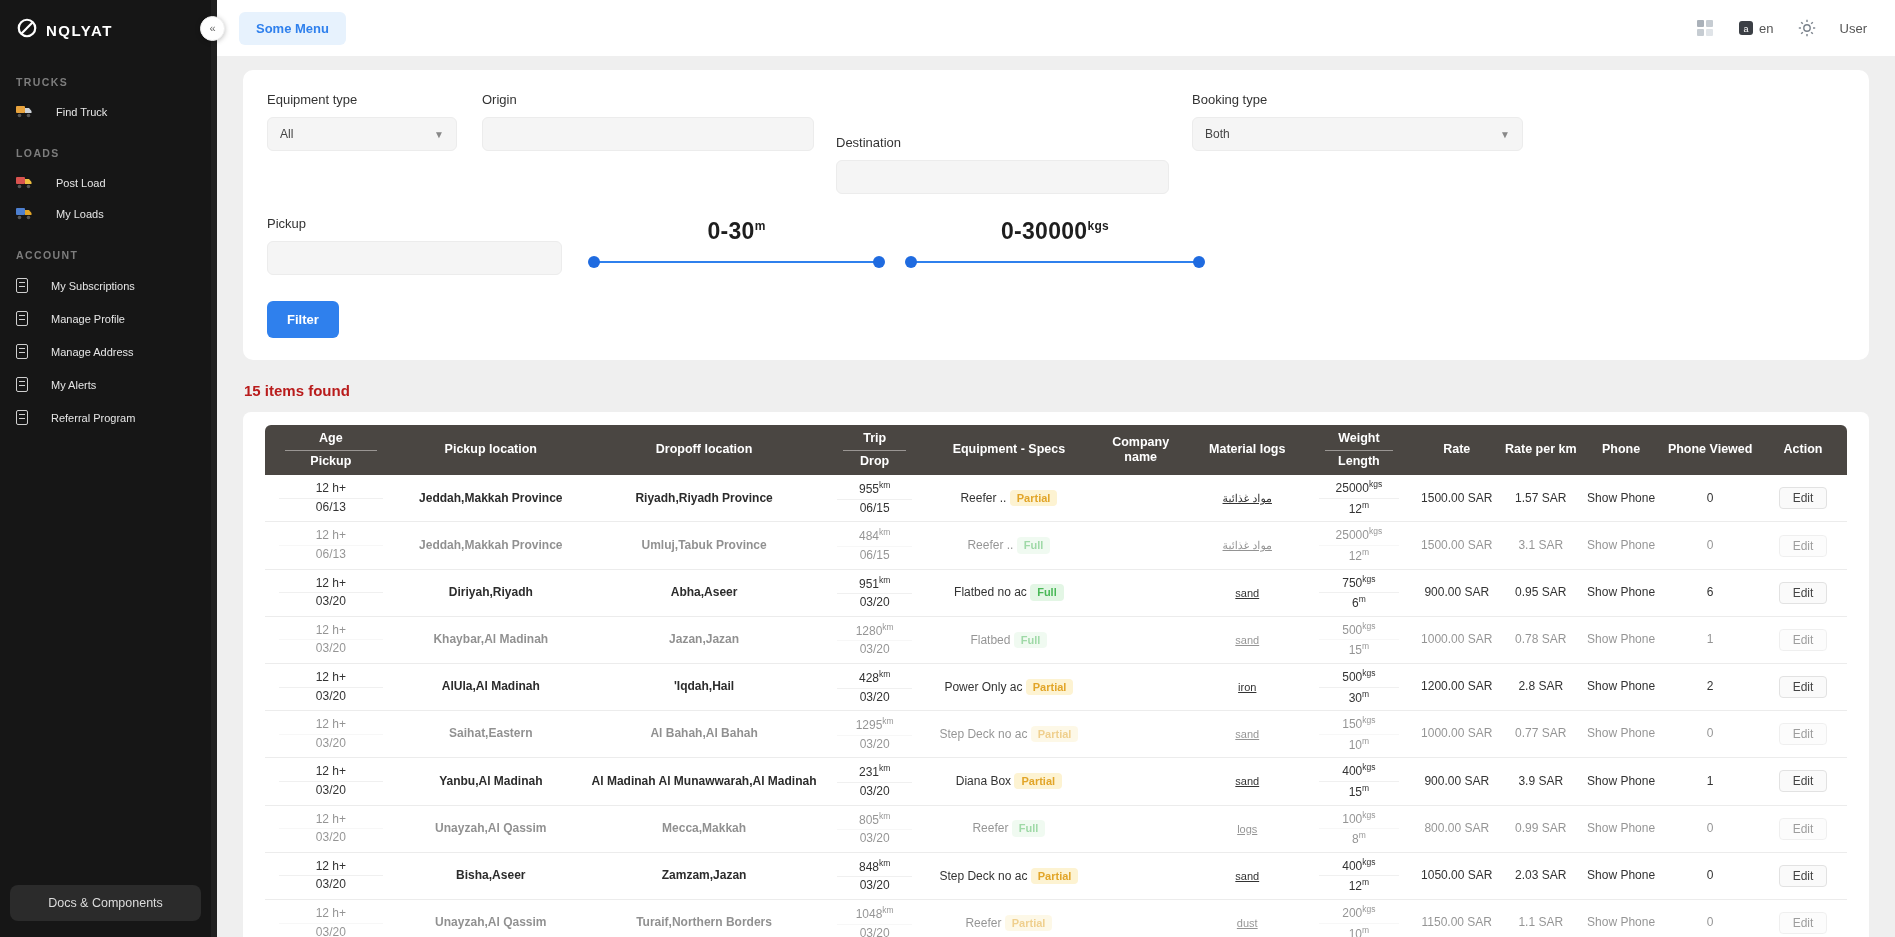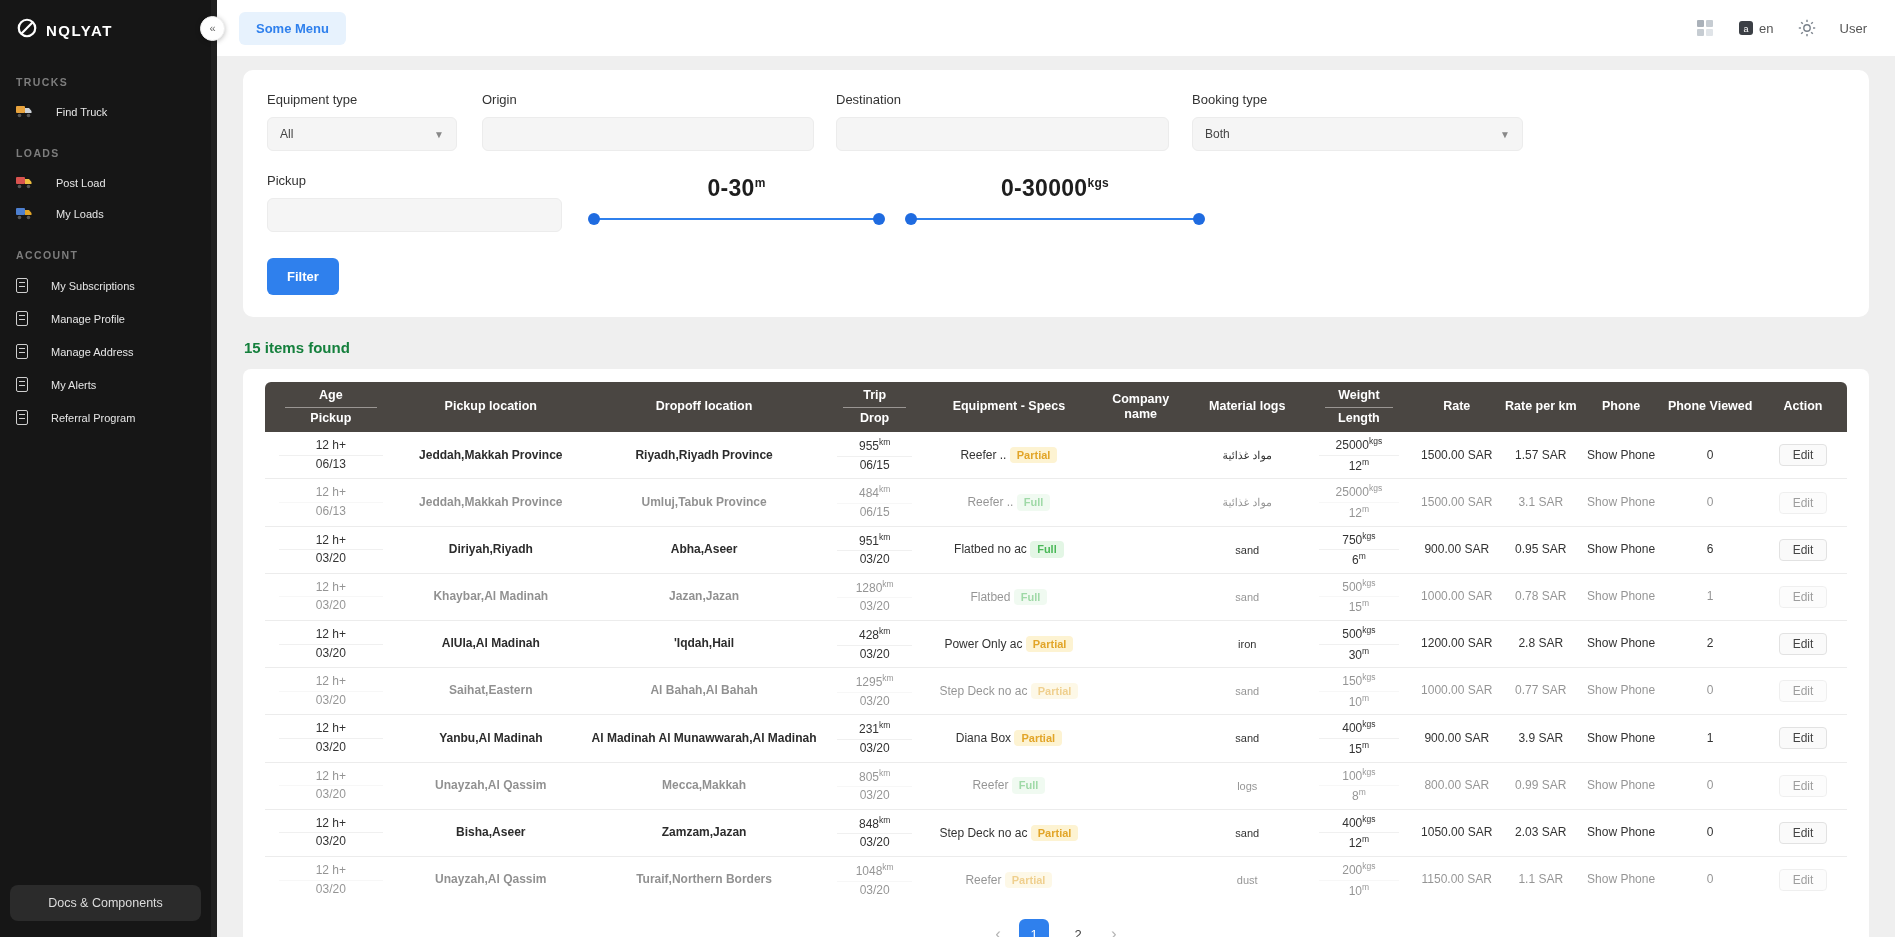--- a/index.html
+++ b/index.html
@@ -52,55 +52,55 @@
   .filter-row { display:flex; align-items:flex-start; }
   .field label { font-size:13px; color:#333; display:block; margin-bottom:10px; }
   .control { background:#f5f5f5; border:1px solid #ececec; border-radius:6px; height:34px;
     font-size:12px; color:#444; font-family:inherit; }
   .select { display:flex; align-items:center; justify-content:space-between;
     padding:0 12px; cursor:pointer; }
   .chevron { color:#888; font-size:10px; }
   input.control { width:100%; padding:0 12px; outline:none; }
   .f-eq { width:190px; }
   .f-origin { width:332px; margin-left:25px; }
-  .f-dest { width:333px; margin-left:22px; }
+  .f-dest { width:333px; margin-left:22px;margin-top:43px; }
   .f-book { width:331px; margin-left:23px; }
   .f-pickup { width:295px; }
   .filter-row2 { margin-top:22px; }
   .slider-group { display:flex; flex-direction:column; align-items:center; margin-top:2px; }
   .sg1 { width:297px; margin-left:26px; }
   .sg2 { width:300px; margin-left:20px; }
   .range-label { font-size:23px; font-weight:700; color:#1e1e1e; letter-spacing:.3px; }
   .range-label sup { font-size:12px; font-weight:700; }
   .slider { position:relative; height:14px; width:100%; margin-top:10px; }
   .slider .track { position:absolute; top:6px; left:4px; right:4px; height:2px; background:#2f80ed; }
   .handle { position:absolute; top:1px; width:12px; height:12px; border-radius:50%;
     background:#1f6be0; cursor:pointer; }
   .handle.left { left:0; } .handle.right { right:0; }
   .filter-btn { margin-top:26px; background:#2f80ed; color:#fff; border:none; border-radius:6px;
     padding:11px 20px; font-size:13px; font-weight:600; cursor:pointer; font-family:inherit; }
 
   
-  .results-heading { font-size:15px; font-weight:700; color:#15803d; margin:22px 0 13px 1px; }
+  .results-heading { font-size:15px; font-weight:700; color:#b91c1c; margin:22px 0 13px 1px; }
 
   
   .table-card { background:#fff; border-radius:8px; padding:13px 22px 8px; }
   table { width:100%; border-collapse:collapse; table-layout:fixed; text-align:center; }
   thead th { background:#4a4642; color:#fff; font-size:12.5px; font-weight:700;
     padding:6px 4px; vertical-align:middle; line-height:1.25; }
   thead th:first-child { border-top-left-radius:6px; }
   thead th:last-child { border-top-right-radius:6px; }
   .h-top { border-bottom:1px solid #9a9693; margin:0 16px 3px; padding-bottom:3px; }
   tbody td { border-top:1px solid #ececec; padding:4px 4px; font-size:12px; color:#333;
     line-height:1.3; vertical-align:middle; }
   tbody tr:first-child td { border-top:none; }
   td.loc { font-weight:700; color:#2c2c2c; }
   .stack .top { border-bottom:1px solid #f0f0f0; margin:0 10px 1px; padding-bottom:1px; }
   .stack sup, td sup { font-size:8.5px; }
-  .material { font-size:11px; }
+  .material { font-size:11px;text-decoration:underline; }
   tr.faded { opacity:.52; }
   .badge { display:inline-block; padding:1px 7px; border-radius:4px; font-size:11px;
     font-weight:600; }
   .badge-partial { background:#fdf3d2; color:#e2a528; }
   .badge-full { background:#e3f6e5; color:#49b857; }
   .phone-link { cursor:pointer; }
   .edit-btn { background:#fafafa; border:1px solid #e2e2e2; border-radius:4px;
     padding:3px 13px; font-size:12px; color:#444; cursor:pointer; font-family:inherit; }
 
   

